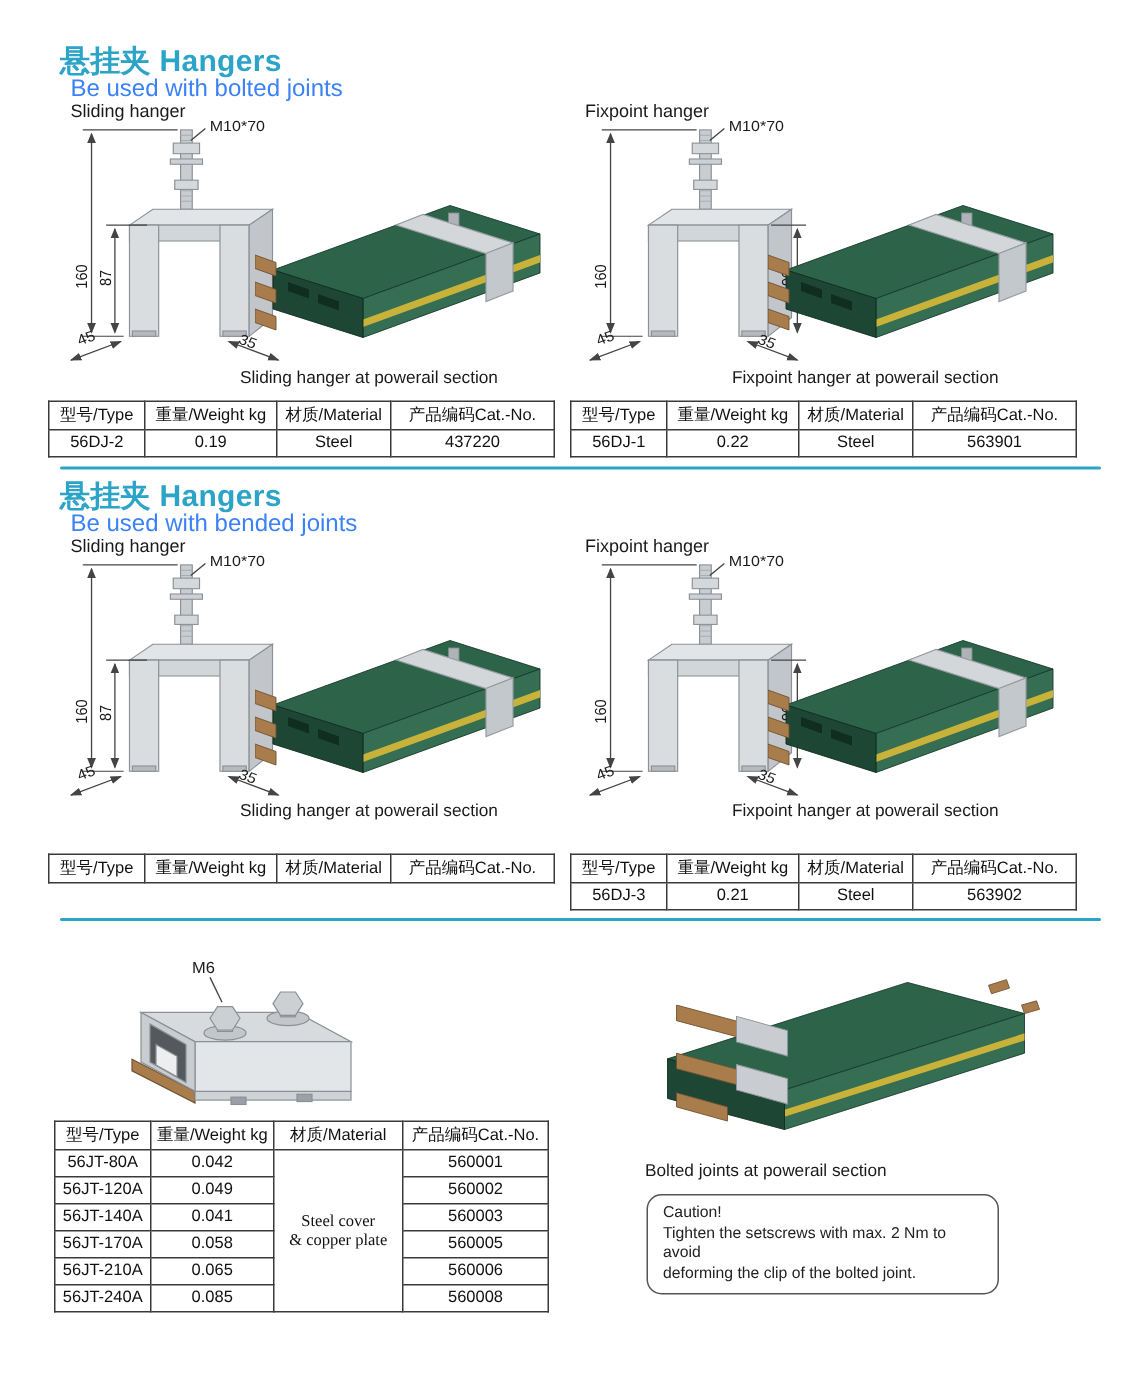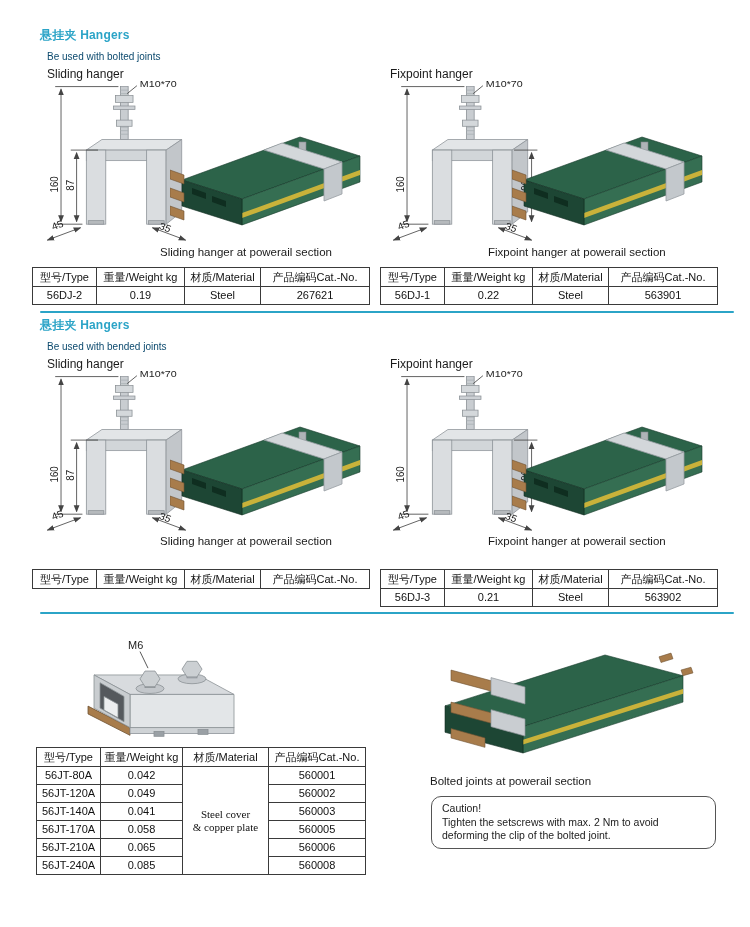--- a/index.html
+++ b/index.html
@@ -1,21 +1,21 @@
 <!DOCTYPE html>
 <html style="--accent: #2BA4C7; --green: #2C6349; --green_front: #356E52; --green_end: #1D4634; --stripe: #C9B23A; --copper: #A87C4B;"><head>
 <meta charset="utf-8">
 <style>
   html,body { margin:0; padding:0; background:#fff; }
   * { box-sizing:border-box; }
   .page { position:relative; width:750px; height:927px; background:#ffffff; overflow:hidden;
           font-family:"Liberation Sans", sans-serif; color:#1a1a1a; }
   .abs { position:absolute; }
-  .sec-title { position:absolute; margin:0; font-size:12px; font-weight:700; color:var(--accent); letter-spacing:.2px;text-align:right; }
-  .sub { position:absolute; font-size:10px; color:#0c4a6e; }
+  .sec-title { position:absolute; margin:0; font-size:20px; font-weight:700; color:var(--accent); letter-spacing:.2px;text-align:right; }
+  .sub { position:absolute; font-size:16px; color:#3b82f6; }
   .lbl { position:absolute; font-size:12px; color:#1a1a1a; }
   .cap { position:absolute; font-size:11.5px; color:#1a1a1a; }
   .divider { position:absolute; height:2px; background:var(--accent); border-radius:1px; }
   table.spec { position:absolute; border-collapse:collapse; table-layout:fixed; font-size:11px; color:#111; background:#fff; }
   table.spec th, table.spec td { border:1px solid #3a3a3a; text-align:center; vertical-align:middle;
        font-weight:normal; padding:1px 2px; height:18px; line-height:1.15; overflow:hidden; white-space:nowrap; }
   table.spec th { height:19px;text-align:center; }
   td.mat { white-space:normal;font-family:Liberation Serif, serif; }
   .caution { position:absolute; border:1.2px solid #555; border-radius:10px; padding:5px 10px;
              font-size:10.5px; line-height:1.3; color:#222; background:#fff; }
@@ -137,21 +137,21 @@
         <tr>
       <th>型号/Type</th>
       <th>重量/Weight kg</th>
       <th>材质/Material</th>
       <th>产品编码Cat.-No.</th>
     </tr>
     <tr>
       <td>56DJ-2</td>
       <td>0.19</td>
       <td>Steel</td>
-      <td>267621</td>
+      <td>437220</td>
     </tr>
   </tbody>
     </table>
 
   <table class="spec" style="left:380px; top:267px; width:338px">
     <colgroup>
         <col style="width:64px">
         <col style="width:88px">
         <col style="width:76px">
         <col>
@@ -312,21 +312,21 @@
       <polygon points="26,34 72,47 72,58 26,45" style="fill:var(--copper)" stroke="#6e5233" stroke-width="0.6"></polygon>
       <polygon points="66,42 100,52 100,70 66,60" fill="#c9cdd1" stroke="#8f959a" stroke-width="0.7"></polygon>
       <polygon points="26,68 72,81 72,92 26,79" style="fill:var(--copper)" stroke="#6e5233" stroke-width="0.6"></polygon>
       <polygon points="66,76 100,86 100,104 66,94" fill="#c9cdd1" stroke="#8f959a" stroke-width="0.7"></polygon>
       <polygon points="26,96 60,106 60,116 26,106" style="fill:var(--copper)" stroke="#6e5233" stroke-width="0.6"></polygon>
     </g>
   </svg>
 
   <div class="cap" style="left:430px; top:775px; width:270px">Bolted joints at powerail section</div>
 
-  <div class="caution" style="left:431px; top:796px; width:285px">
+  <div class="caution" style="left:431px; top:796px; width:235px">
     <div>Caution!</div>
     <div>Tighten the setscrews with max. 2 Nm to avoid</div>
     <div>deforming the clip of the bolted joint.</div>
   </div>
 
   <table class="spec" style="left:36px; top:747px; width:330px">
     <colgroup>
         <col style="width:64px">
         <col style="width:82px">
         <col style="width:86px">

